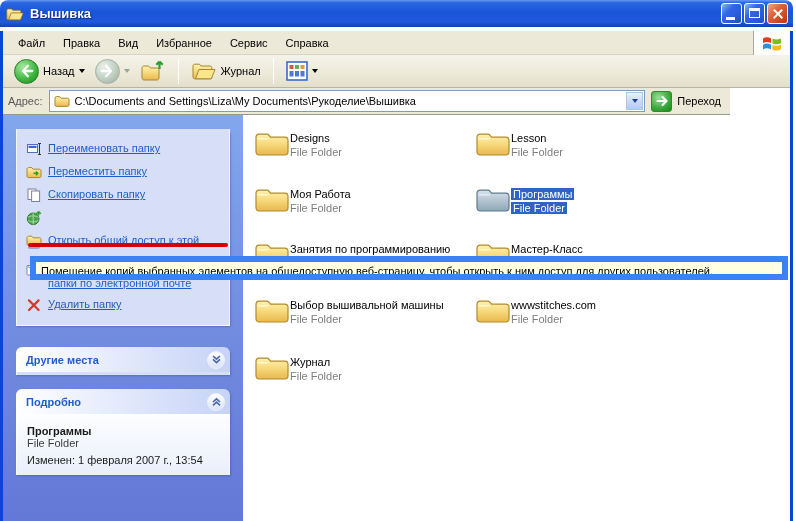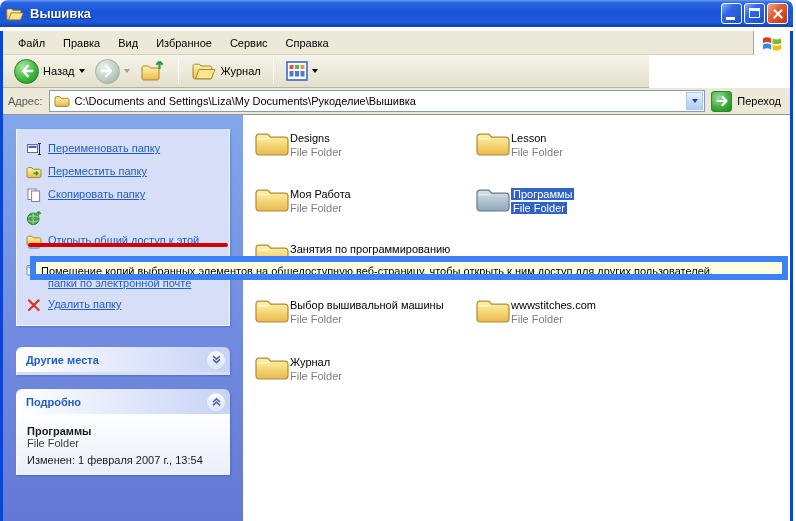--- a/index.html
+++ b/index.html
@@ -24,34 +24,34 @@
   .border-r { position:absolute; left:790px; top:31px; width:3px; height:490px; background:#0A45D8; }
 
   
   .menubar { position:absolute; left:3px; top:31px; width:787px; height:24px; background:#ECE9D8;
     border-bottom:1px solid #D8D4C4; display:flex; align-items:center; padding-left:6px; }
   .menu-item { padding:4px 9px; font-size:11px; cursor:default; }
   .logo-box { position:absolute; right:0; top:0; width:37px; height:24px; background:#FDFDFB;
     border-left:1px solid #ACA899; display:flex; align-items:center; justify-content:center; }
 
   
-  .toolbar { position:absolute; left:3px; top:55px; width:646px; height:33px;
+  .toolbar { position:absolute; left:3px; top:55px; width:787px; height:33px;
     background:linear-gradient(180deg,#F5F3EA 0%, #ECE9D8 60%, #E3DFCC 100%);
     border-bottom:1px solid #B8B4A2; display:flex; align-items:center; padding-left:8px; gap:4px; }
   .tbtn { display:flex; align-items:center; gap:4px; padding:1px 3px; cursor:default; }
   .circle { width:25px; height:25px; border-radius:50%; display:flex; align-items:center; justify-content:center; }
   .circle.green { background:radial-gradient(circle at 35% 30%, #A9E8A1 0%, #43B843 55%, #148A14 100%); border:1px solid #2A7E2A; }
   .circle.gray  { background:radial-gradient(circle at 35% 30%, #EBF1EB 0%, #BCCBBE 60%, #96A998 100%); border:1px solid #A3B1A5; }
   .caret { width:0; height:0; border-left:3.5px solid transparent; border-right:3.5px solid transparent; border-top:4px solid #000; }
   .caret.dim { border-top-color:#9AA59A; }
   .tsep { width:1px; height:26px; background:#C9C5B2; border-right:1px solid #fff; margin:0 5px; }
   .tlabel { font-size:11px; }
 
   
-  .addressbar { position:absolute; left:3px; top:88px; width:787px; height:27px; background:#ECE9D8;
+  .addressbar { position:absolute; left:3px; top:88px; width:727px; height:27px; background:#ECE9D8;
     border-bottom:1px solid #9A978A; display:flex; align-items:center; padding:0 5px; gap:6px; }
   .addr-label { color:#58585A; font-size:11px; }
   .addr-combo { flex:1; height:22px; background:#fff; border:1px solid #7F9DB9; display:flex; align-items:center;
     gap:5px; padding-left:4px; position:relative; }
   .addr-value { font-size:11px; white-space:nowrap; overflow:hidden; }
   .combo-drop { position:absolute; right:1px; top:1px; bottom:1px; width:17px;
     background:linear-gradient(180deg,#EAF2FD 0%, #C9DBF5 50%, #B1CCF0 100%); border:1px solid #AEC8E8;
     display:flex; align-items:center; justify-content:center; }
   .combo-drop b { width:0; height:0; border-left:3.5px solid transparent; border-right:3.5px solid transparent; border-top:4px solid #1C3E9C; }
   .go-wrap { display:flex; align-items:center; gap:5px; padding-right:4px; }
@@ -355,20 +355,30 @@
   <div class="tile" style="left:254px; top:239px">
     <svg class="fico" width="36" height="30" viewBox="0 0 36 30">
         <path class="fb" d="M2 9.5 C2 7.6 3.4 6.2 5.2 6.2 L12.6 6.2 C13.5 6.2 14.4 6.6 15 7.3 L16.6 9.2 L30.8 9.2 C32.6 9.2 34 10.6 34 12.4 L34 23.8 C34 25.6 32.6 27 30.8 27 L5.2 27 C3.4 27 2 25.6 2 23.8 Z"></path>
         <path class="fh" d="M3.5 10.8 L14.8 10.8"></path>
       </svg>
     <div class="txt">
         <div class="fname"><span>Занятия по программированию</span></div>
         <div class="ftype"><span>File Folder</span></div>
       </div>
   </div>
+  <div class="tile" style="left:475px; top:239px">
+    <svg class="fico" width="36" height="30" viewBox="0 0 36 30">
+        <path class="fb" d="M2 9.5 C2 7.6 3.4 6.2 5.2 6.2 L12.6 6.2 C13.5 6.2 14.4 6.6 15 7.3 L16.6 9.2 L30.8 9.2 C32.6 9.2 34 10.6 34 12.4 L34 23.8 C34 25.6 32.6 27 30.8 27 L5.2 27 C3.4 27 2 25.6 2 23.8 Z"></path>
+        <path class="fh" d="M3.5 10.8 L14.8 10.8"></path>
+      </svg>
+    <div class="txt">
+        <div class="fname"><span>Мастер-Класс</span></div>
+        <div class="ftype"><span>File Folder</span></div>
+      </div>
+  </div>
   <div class="tile" style="left:254px; top:295px">
     <svg class="fico" width="36" height="30" viewBox="0 0 36 30">
         <path class="fb" d="M2 9.5 C2 7.6 3.4 6.2 5.2 6.2 L12.6 6.2 C13.5 6.2 14.4 6.6 15 7.3 L16.6 9.2 L30.8 9.2 C32.6 9.2 34 10.6 34 12.4 L34 23.8 C34 25.6 32.6 27 30.8 27 L5.2 27 C3.4 27 2 25.6 2 23.8 Z"></path>
         <path class="fh" d="M3.5 10.8 L14.8 10.8"></path>
       </svg>
     <div class="txt">
         <div class="fname"><span>Выбор вышивальной машины</span></div>
         <div class="ftype"><span>File Folder</span></div>
       </div>
   </div>

